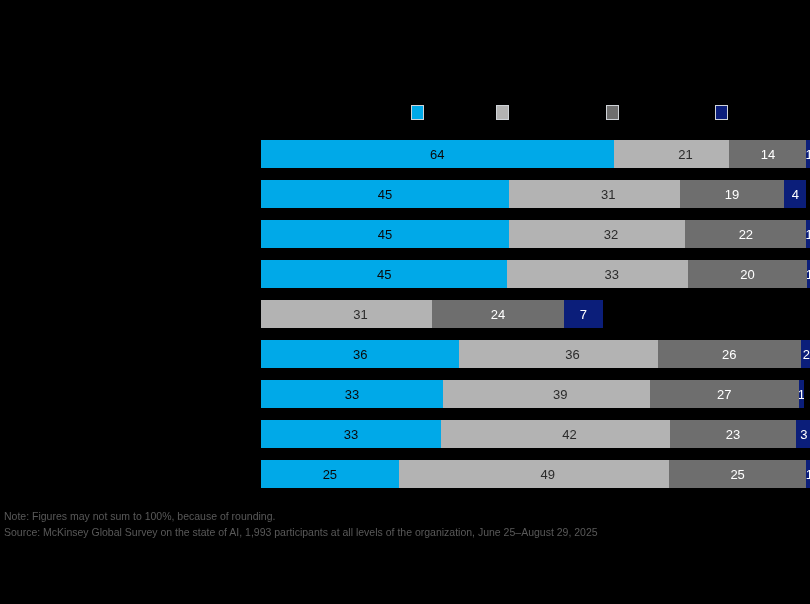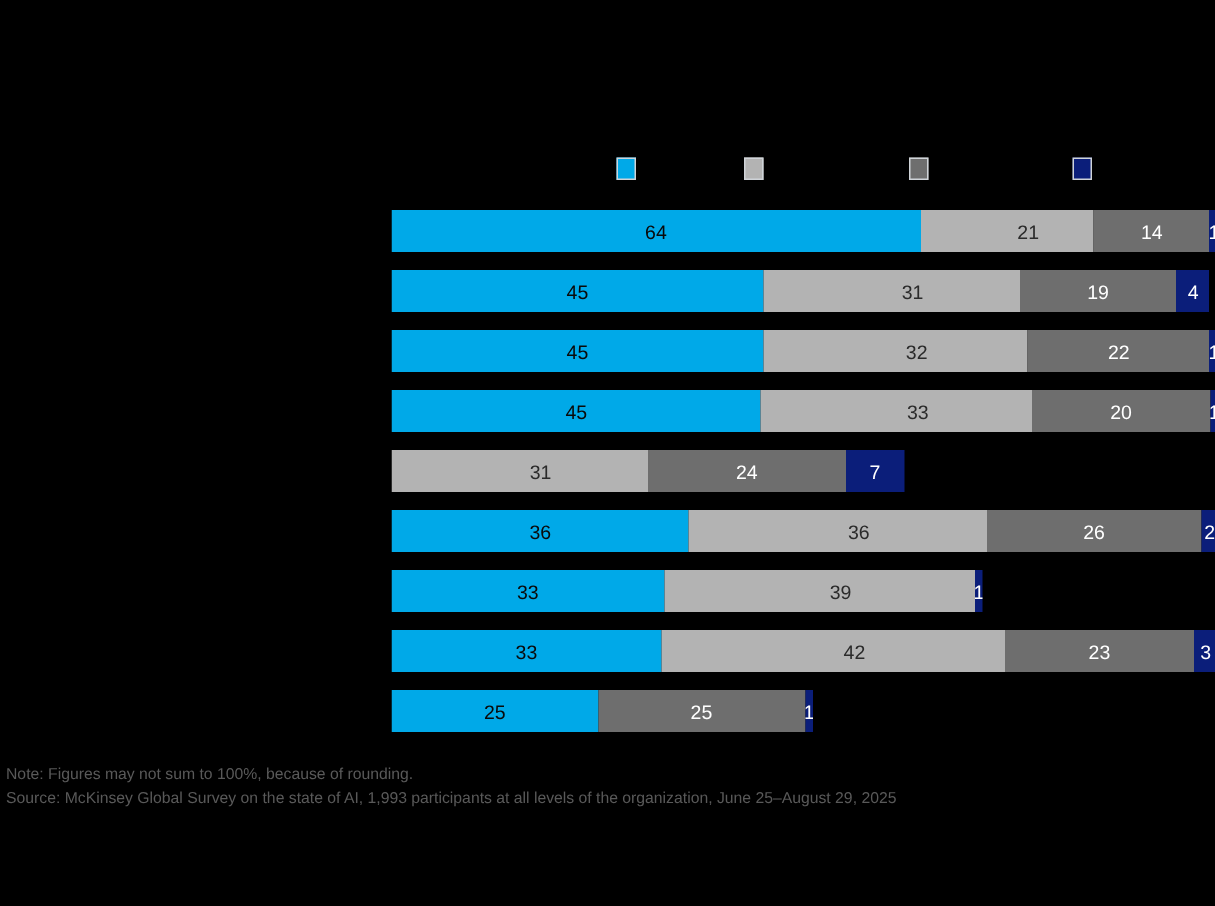--- a/index.html
+++ b/index.html
@@ -219,36 +219,38 @@
         <div class="seg seg-1" style="width: 198.36px;">36</div>
         <div class="seg seg-2" style="width: 143.26px;">26</div>
         <div class="seg seg-3" style="width: 11.02px;">2</div>
       </div>
     </div>
     <div class="bar-row" style="top: 240px;">
       <div class="row-label"></div>
       <div class="bar-track">
         <div class="seg seg-0" style="width: 181.83px;">33</div>
         <div class="seg seg-1" style="width: 207px;">39</div>
+        <div class="seg seg-2" style="width: 148.77px;">27</div>
         <div class="seg seg-3" style="width: 5.51px;">1</div>
       </div>
     </div>
     <div class="bar-row" style="top: 280px;">
       <div class="row-label"></div>
       <div class="bar-track">
         <div class="seg seg-0" style="width: 181.83px;">33</div>
         <div class="seg seg-1" style="width: 231.42px;">42</div>
         <div class="seg seg-2" style="width: 126.73px;">23</div>
         <div class="seg seg-3" style="width: 16.53px;">3</div>
       </div>
     </div>
     <div class="bar-row" style="top: 320px;">
       <div class="row-label"></div>
       <div class="bar-track">
         <div class="seg seg-0" style="width: 137.75px;">25</div>
+        <div class="seg seg-1" style="width: 269.99px;">49</div>
         <div class="seg seg-2" style="width: 137.75px;">25</div>
         <div class="seg seg-3" style="width: 5.51px;">1</div>
       </div>
     </div>
   </div>
 
 <div id="footnotes">
   <div class="footnote">Note: Figures may not sum to 100%, because of rounding.</div>
   <div class="footnote">Source: McKinsey Global Survey on the state of AI, 1,993 participants at all levels of the organization, June 25–August 29, 2025</div>
 </div>

